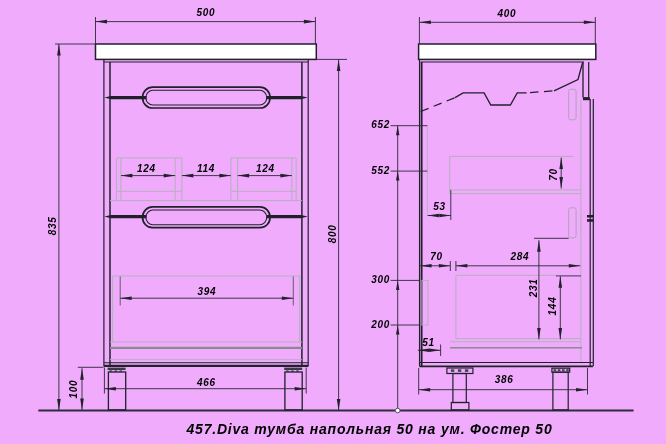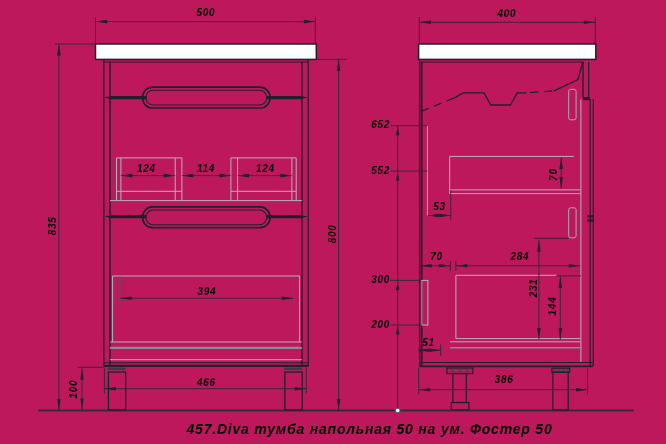--- a/index.html
+++ b/index.html
@@ -1,16 +1,16 @@
 <!DOCTYPE html>
 <html><head>
 <meta charset="utf-8">
 <style>
   html,body{margin:0;padding:0;background:#fff;}
-  .wrap{width:666px;height:444px;position:relative;background:#be185d;overflow:hidden;}
+  .wrap{width:666px;height:444px;position:relative;background:#f0abfc;overflow:hidden;}
   svg{display:block;}
   text{font-family:"Liberation Sans",sans-serif;font-weight:bold;font-style:italic;fill:#000;}
   .dim{font-size:10px;letter-spacing:0.7px;}
   .ttl{font-size:14px;letter-spacing:0.8px;}
 </style>
 </head>
 <body>
 <div class="wrap">
 <svg width="666" height="444" viewBox="0 0 666 444" style="filter:blur(0.33px)">
 <defs>

